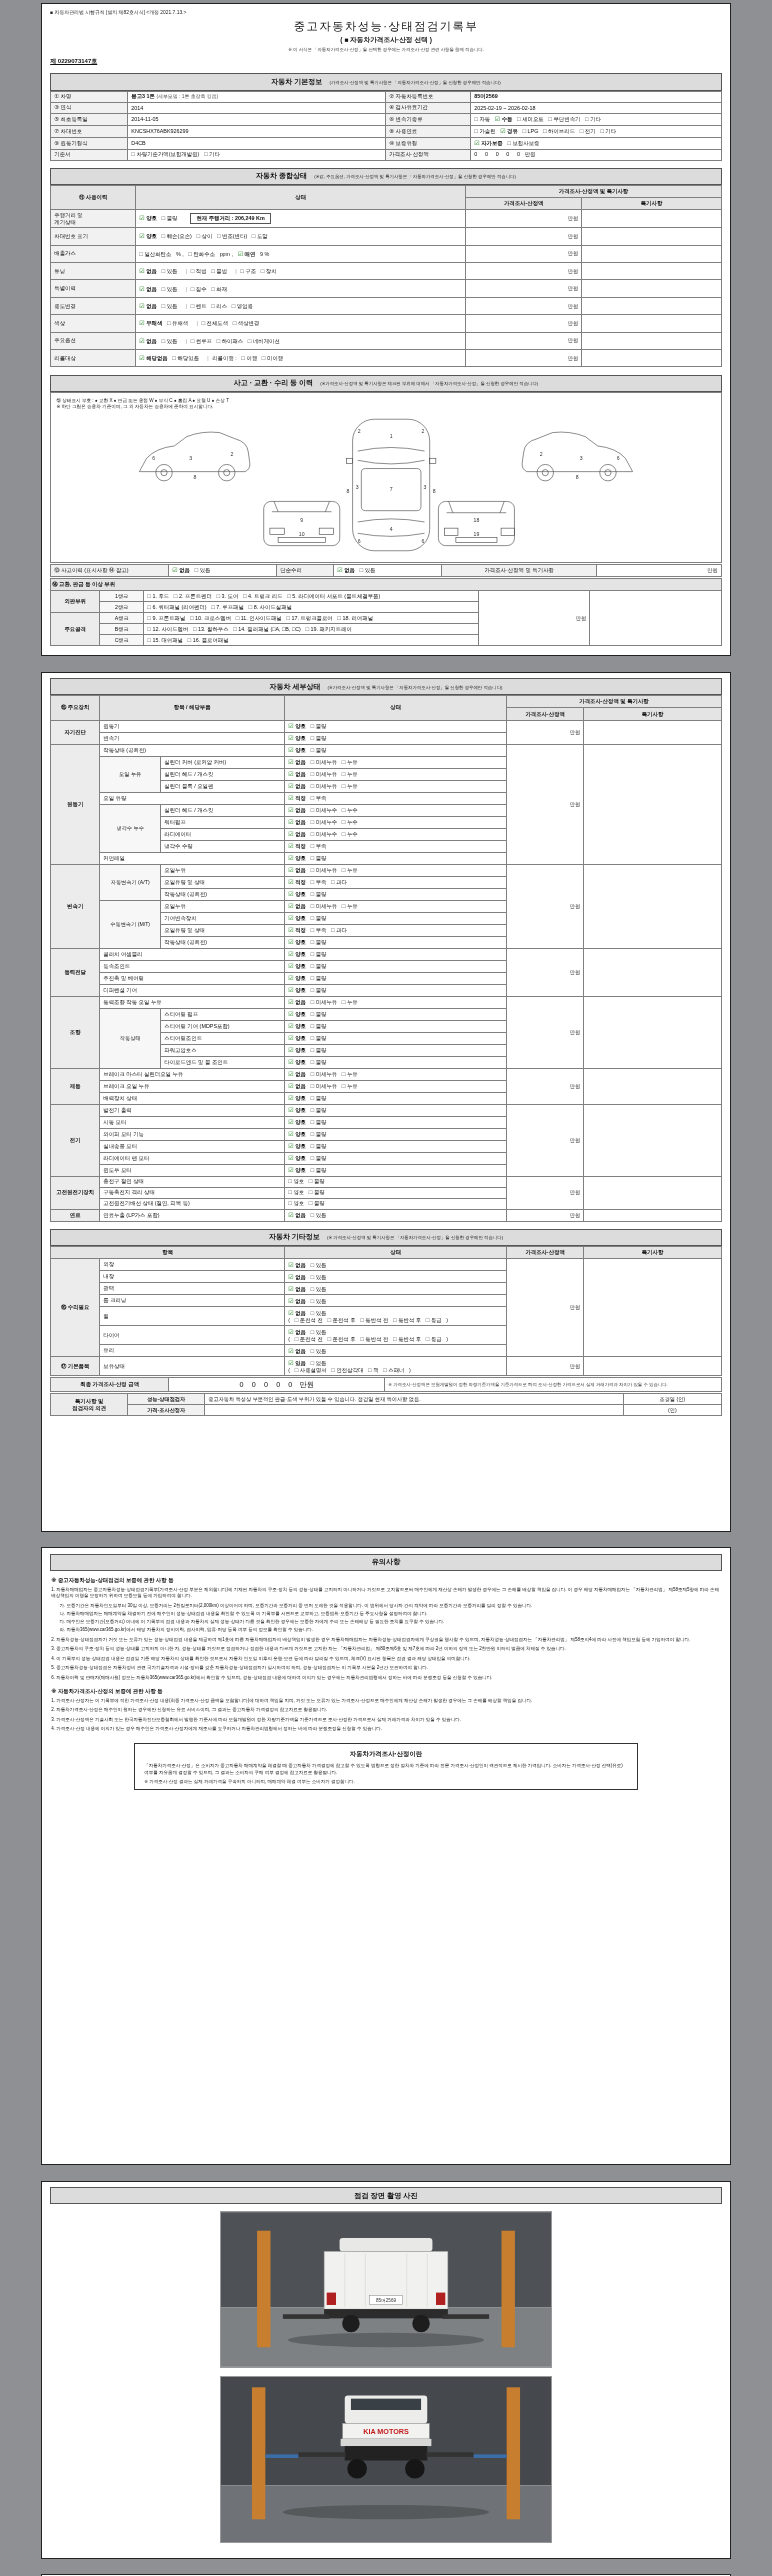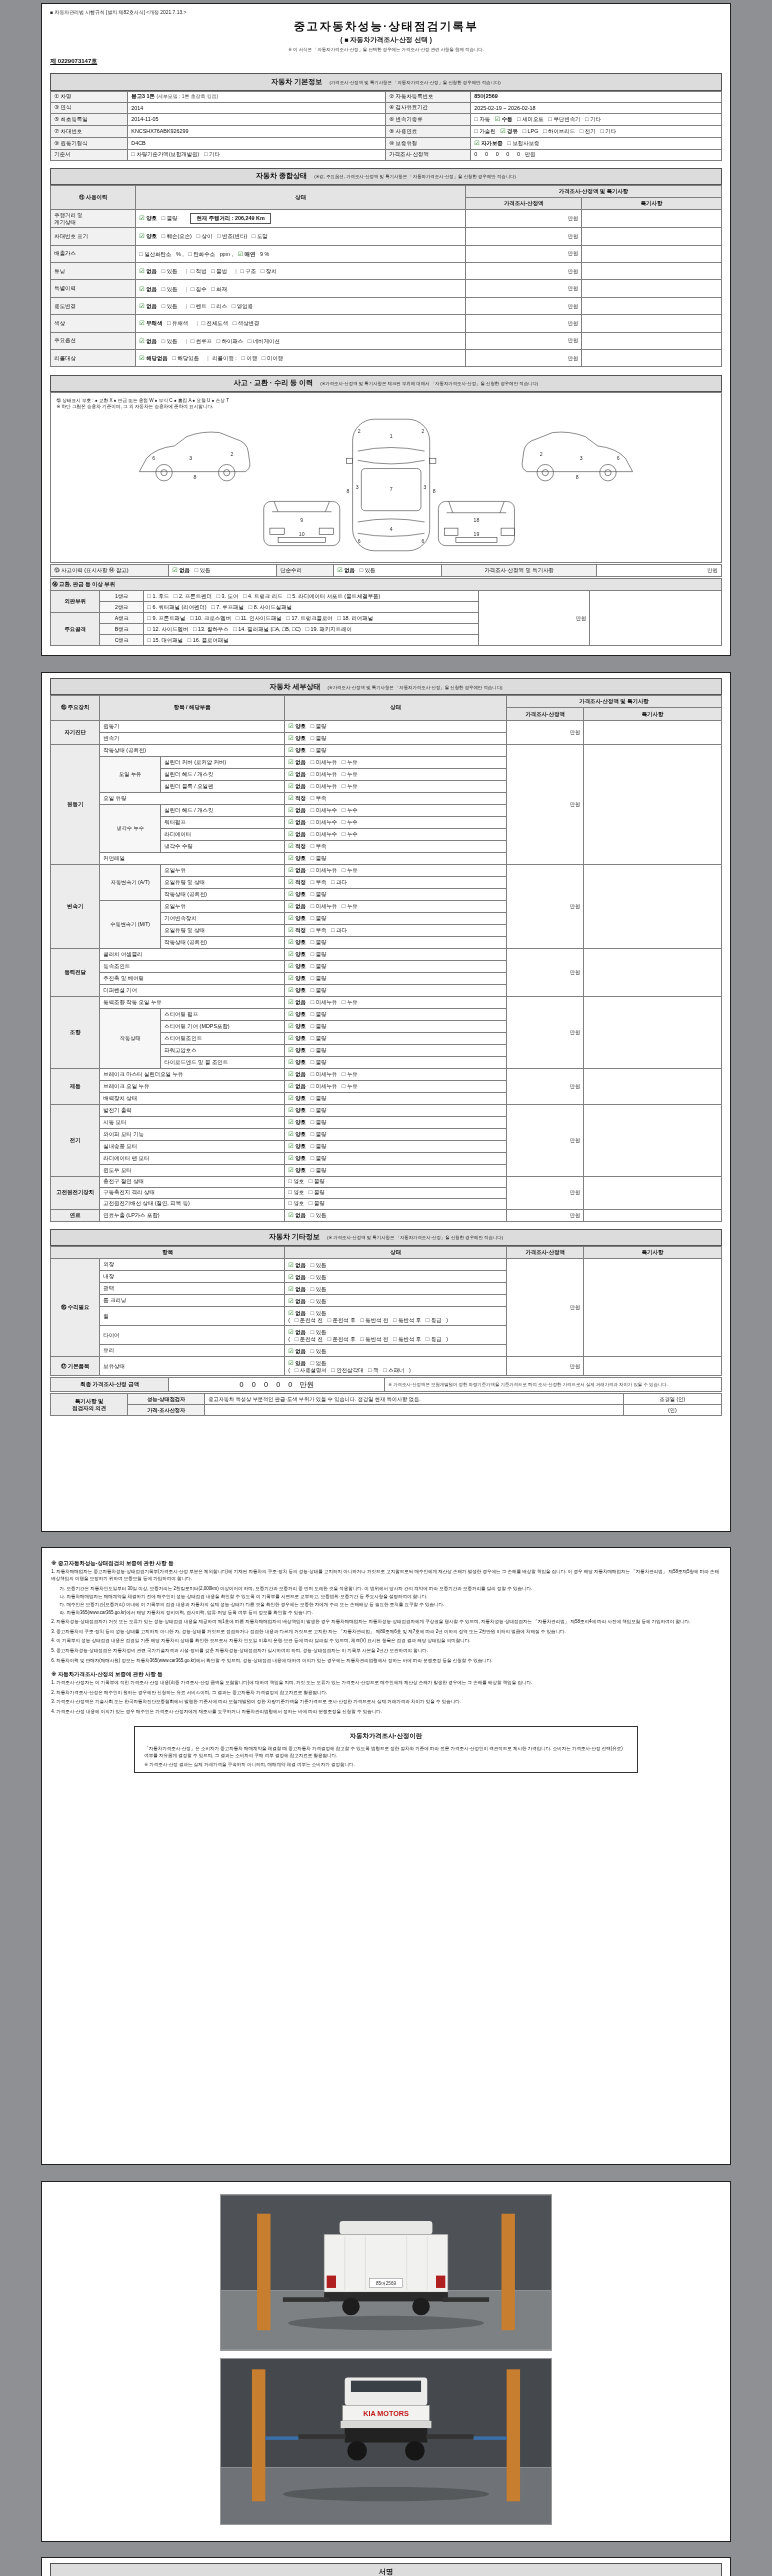--- a/index.html
+++ b/index.html
@@ -7,21 +7,21 @@
   body{background:#8e9094;font-family:"Liberation Sans","DejaVu Sans",sans-serif;color:#111;}
   .page{width:690px;margin:0 auto;padding:3.1px 0 15.5px;}
   .block{background:#fff;border:0.8px solid #222;margin:0 0 15.5px;padding:5.2px 8.2px 8.2px;box-sizing:border-box;}
   #block-main{min-height:577px;}
   #block-detail{min-height:860px;}
   #block-notice{min-height:618px;}
   #block-photos{min-height:345px;}
   #block-sign{min-height:46px;}
 
   .reg-note{font-size:4.9px;color:#222;}
-  .doc-title{text-align:center;font-size:11.3px;font-weight:bold;letter-spacing:1.5px;margin-top:4.1px;}
+  .doc-title{text-align:center;font-size:11.3px;font-weight:normal;letter-spacing:1.5px;margin-top:4.1px;}
   .doc-subtitle{text-align:center;font-size:6.7px;font-weight:bold;margin-top:2.1px;}
   .doc-subnote{text-align:center;font-size:4.4px;color:#333;margin-top:1.5px;}
   .doc-no{font-size:6px;font-weight:bold;margin:5.2px 0 1px;text-decoration:underline;}
 
   .sec-head{margin-top:7.2px;border:0.5px solid #555;background:#dcdcdc;text-align:center;padding:2.6px 0;font-size:7px;font-weight:bold;}
   .sec-head .sec-note{font-weight:normal;font-size:4.4px;margin-left:5.2px;color:#222;}
   .band{border:0.5px solid #555;background:#dcdcdc;text-align:center;font-weight:bold;font-size:7.2px;padding:2.6px 0;margin-bottom:5.2px;}
 
   table.t{width:100%;border-collapse:collapse;table-layout:fixed;font-size:5.4px;margin-bottom:1px;}
   .t th,.t td{border:0.5px solid #808080;padding:1.5px 3.1px;vertical-align:middle;overflow:hidden;}
@@ -672,20 +672,21 @@
       <tr>
         <th class="op-who">가격·조사산정자</th>
         <td class="op-text"></td>
         <td class="op-name">(인)</td>
       </tr>
     </tbody>
       </table>
   </div>
 
   <div class="block" id="block-notice">
+    <div class="band">유의사항</div>
     <div id="notice-body">
         <div class="n-h">※ 중고자동차성능·상태점검의 보증에 관한 사항 등</div>
         <div class="n-m">1. 자동차매매업자는 중고자동차성능·상태점검기록부(가격조사·산정 부분은 제외합니다)에 기재된 자동차의 구조·장치 등의 성능·상태를 고지하지 아니하거나 거짓으로 고지함으로써 매수인에게 재산상 손해가 발생한 경우에는 그 손해를 배상할 책임을 집니다. 이 경우 해당 자동차매매업자는 「자동차관리법」 제58조제5항에 따라 손해배상책임의 이행을 보장하기 위하여 보증보험 등에 가입하여야 합니다.</div>
         <div class="n-s">가. 보증기간은 자동차인도일부터 30일 이상, 보증거리는 2천킬로미터(2,000km) 이상이어야 하며, 보증기간과 보증거리 중 먼저 도래한 것을 적용합니다. 이 범위에서 당사자 간의 계약에 따라 보증기간과 보증거리를 달리 정할 수 있습니다.</div>
         <div class="n-s">나. 자동차매매업자는 매매계약을 체결하기 전에 매수인이 성능·상태점검 내용을 확인할 수 있도록 이 기록부를 서면으로 교부하고, 보증범위·보증기간 등 주요사항을 설명하여야 합니다.</div>
         <div class="n-s">다. 매수인은 보증기간(보증거리) 이내에 이 기록부의 점검 내용과 자동차의 실제 성능·상태가 다른 것을 확인한 경우에는 보증한 자에게 수리 또는 손해배상 등 필요한 조치를 요구할 수 있습니다.</div>
         <div class="n-s">라. 자동차365(www.car365.go.kr)에서 해당 자동차의 정비이력, 검사이력, 압류·저당 등록 여부 등의 정보를 확인할 수 있습니다.</div>
         <div class="n-m">2. 자동차성능·상태점검자가 거짓 또는 오류가 있는 성능·상태점검 내용을 제공하여 제1호에 따른 자동차매매업자의 배상책임이 발생한 경우 자동차매매업자는 자동차성능·상태점검자에게 구상권을 행사할 수 있으며, 자동차성능·상태점검자는 「자동차관리법」 제58조의4에 따라 사전에 책임보험 등에 가입하여야 합니다.</div>
         <div class="n-m">3. 중고자동차의 구조·장치 등의 성능·상태를 고지하지 아니한 자, 성능·상태를 거짓으로 점검하거나 점검한 내용과 다르게 거짓으로 고지한 자는 「자동차관리법」 제80조제6호 및 제7호에 따라 2년 이하의 징역 또는 2천만원 이하의 벌금에 처해질 수 있습니다.</div>
         <div class="n-m">4. 이 기록부의 성능·상태점검 내용은 점검일 기준 해당 자동차의 상태를 확인한 것으로서 자동차 인도일 이후의 운행·보관 등에 따라 달라질 수 있으며, 체크(V) 표시된 항목은 점검 결과 해당 상태임을 의미합니다.</div>
@@ -698,20 +699,21 @@
         <div class="n-m">4. 가격조사·산정 내용에 이의가 있는 경우 매수인은 가격조사·산정자에게 재조사를 요구하거나 자동차관리법령에서 정하는 바에 따라 분쟁조정을 신청할 수 있습니다.</div>
       </div>
     <div class="n-box">
       <div class="n-box-title">자동차가격조사·산정이란</div>
       <div class="n-box-body">「자동차가격조사·산정」은 소비자가 중고자동차 매매계약을 체결할 때 중고자동차 가격결정에 참고할 수 있도록 법령으로 정한 절차와 기준에 따라 전문 가격조사·산정인이 객관적으로 제시한 가격입니다. 소비자는 가격조사·산정 선택(유료) 여부를 자유롭게 결정할 수 있으며, 그 결과는 소비자의 구매 여부 결정에 참고자료로 활용됩니다.</div>
       <div class="n-box-foot">※ 가격조사·산정 결과는 실제 거래가격을 구속하지 아니하며, 매매계약 체결 여부는 소비자가 결정합니다.</div>
     </div>
   </div>
 
   <div class="block" id="block-photos">
+    <div class="band">점검 장면 촬영 사진</div>
 
     <svg class="photo" width="330" height="155" viewBox="0 0 640 300">
       <rect x="0" y="0" width="640" height="185" fill="#4e5256"></rect>
       <rect x="0" y="185" width="640" height="115" fill="#7e8184"></rect>
       <rect x="70" y="36" width="26" height="226" fill="#c77f2f"></rect>
       <rect x="544" y="36" width="26" height="226" fill="#c77f2f"></rect>
       <ellipse cx="320" cy="248" rx="190" ry="14" fill="#5f6265"></ellipse>
       <rect x="230" y="50" width="180" height="26" rx="6" fill="#e8e8e6"></rect>
       <rect x="200" y="76" width="240" height="112" fill="#f1f1ef" stroke="#9a9a98"></rect>
       <line x1="240" y1="80" x2="240" y2="184" stroke="#d2d2ce"></line>

